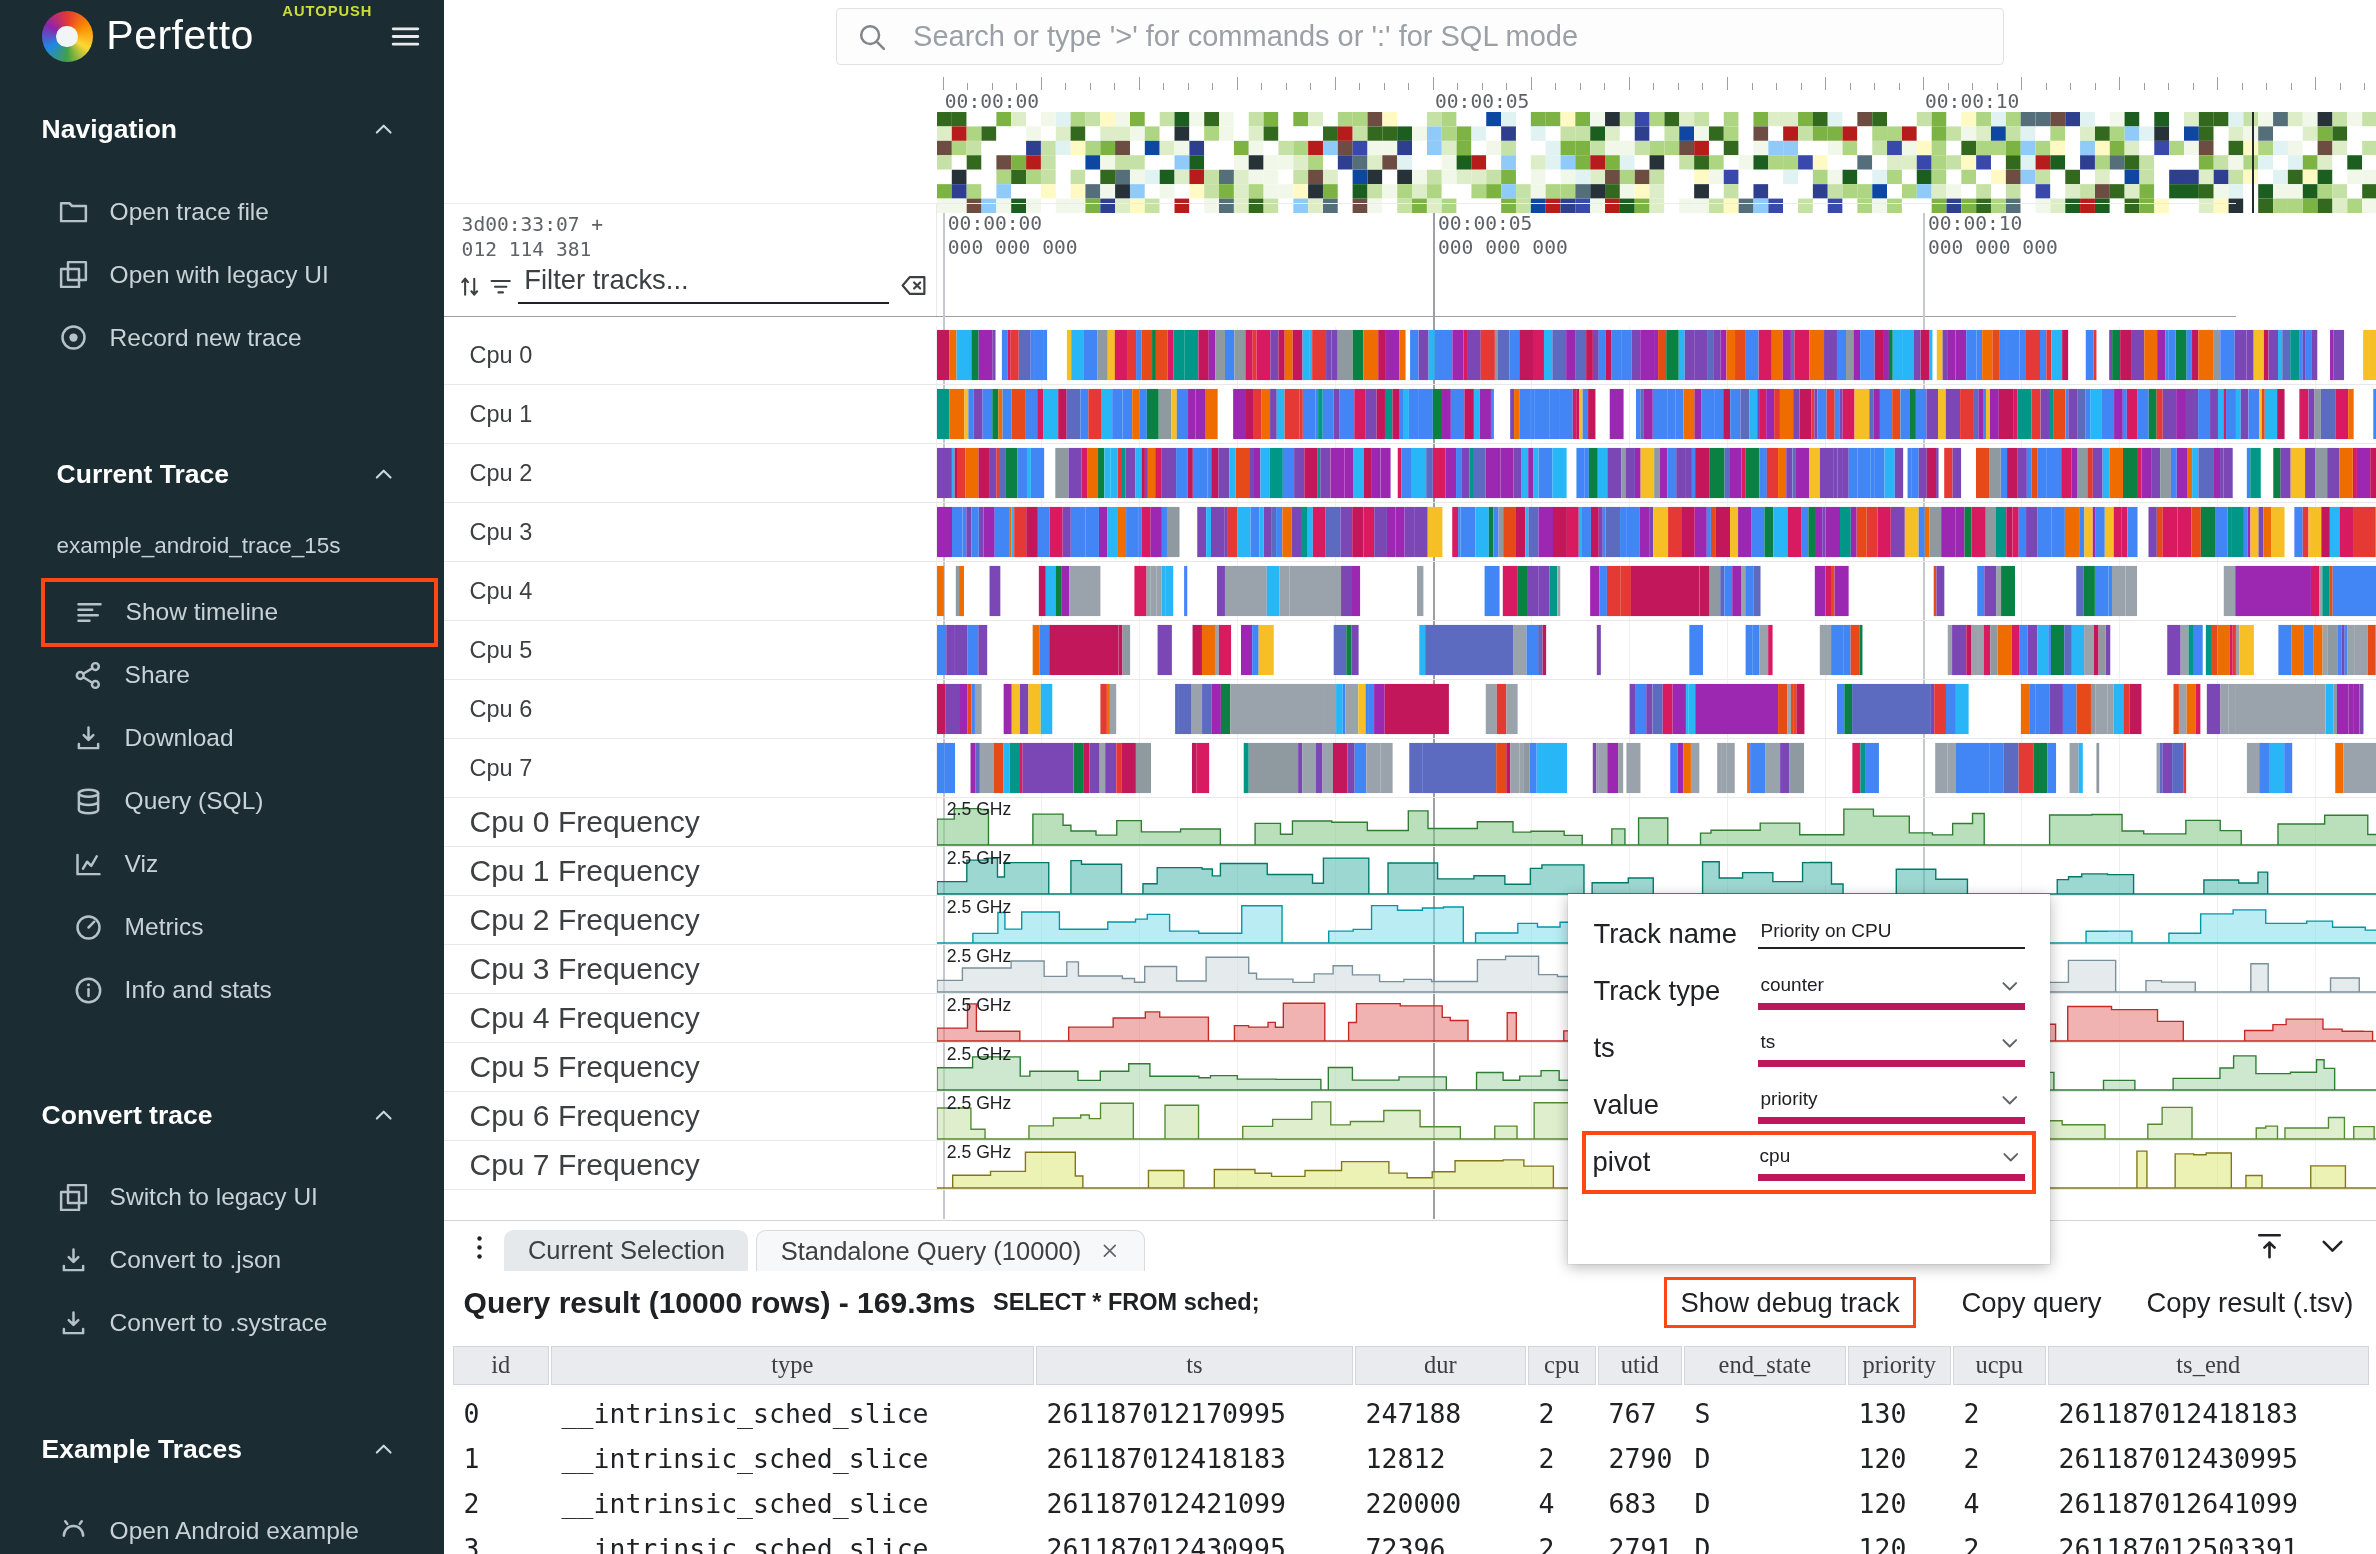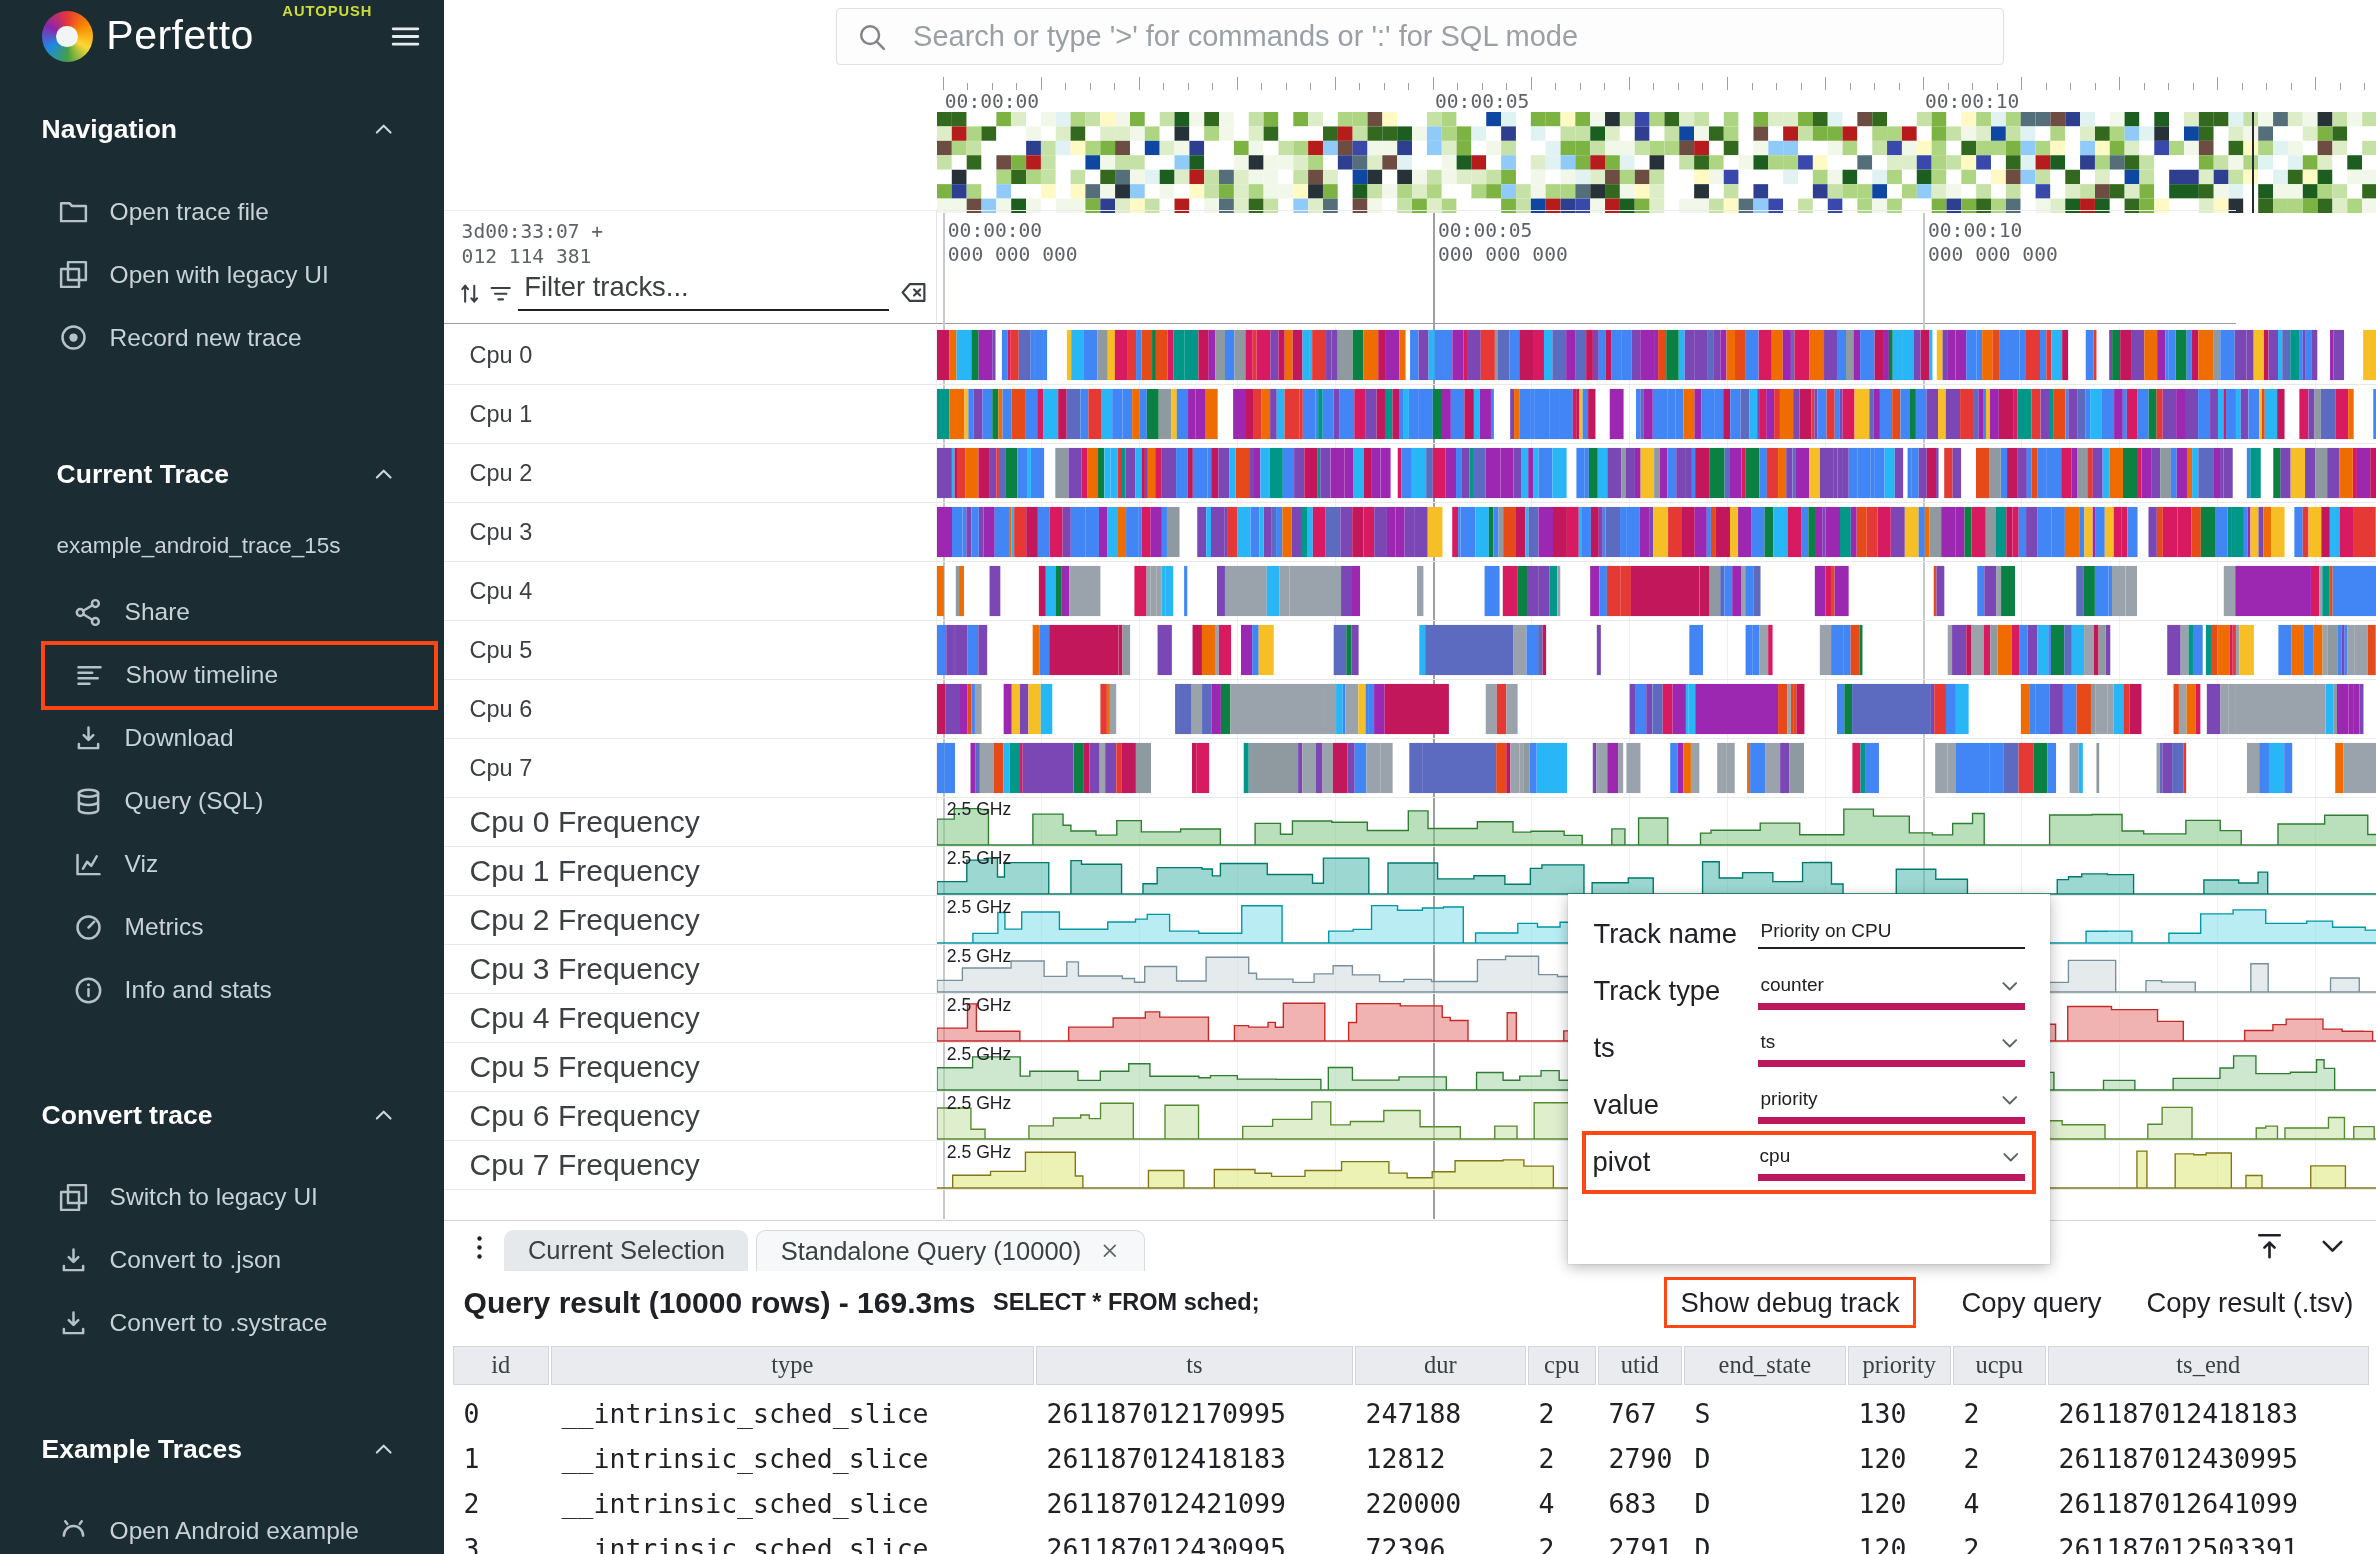--- a/index.html
+++ b/index.html
@@ -35,21 +35,21 @@
 
   
   #ticks { position:absolute; left:937px; top:74px; width:1440px; height:15.7px; }
   .tick { position:absolute; bottom:0; width:1px; background:#9aa0a6; }
   #overview { position:absolute; left:937px; top:90px; width:1440px; height:123px; }
   .ov-label { position:absolute; top:0; font-family:"DejaVu Sans Mono",monospace; font-size:19.6px; color:#5f6368; }
   #heatmap { position:absolute; left:0; top:21.6px; width:1440px; height:101px; }
   .ov-marker { position:absolute; left:1315px; top:21.6px; width:2px; height:101px; background:#23292e; }
 
   
-  #tl-header { position:absolute; left:444px; top:210px; width:1792px; height:114px; border-top:1px solid #ececec; border-bottom:1px solid #9e9e9e; background:transparent; }
+  #tl-header { position:absolute; left:444px; top:203px; width:1792px; height:114px; border-top:1px solid #ececec; border-bottom:1px solid #9e9e9e; background:transparent; }
   .tlh-left { position:absolute; left:0; top:0; width:493px; height:100%; border-right:1px solid #e8e8e8; background:#fff; }
   .offset { position:absolute; left:17.6px; top:7.8px; font-family:"DejaVu Sans Mono",monospace; font-size:19.6px; color:#5f6368; line-height:25.5px; }
   .filter-row { position:absolute; left:11.8px; bottom:11.8px; width:472px; display:flex; align-items:flex-end; }
   .f-icon { width:27.4px; height:27.4px; color:#3c4043; margin:0 3.9px 3.9px 0; flex:0 0 27.4px; }
   .filter-input { flex:1; font-size:27.4px; color:#3c4043; border-bottom:2px solid #202124; padding:0 5.9px 5.9px; }
   .clear-icon { width:29px; height:29px; color:#3c4043; margin:0 0 3.9px 9.8px; flex:0 0 29px; }
   .tlh-right { position:absolute; left:493px; top:0; right:0; height:100%; }
   .axis-lbl { position:absolute; top:7.8px; font-family:"DejaVu Sans Mono",monospace; font-size:19.6px; color:#5f6368; line-height:24.5px; }
 
   
@@ -162,38 +162,38 @@
         <div class="side-section" style="margin-top: 84px; margin-left: 15px;">
           <div class="side-sec-header" style="margin-bottom:15.7px">
         <span class="sec-title">Current Trace</span>
         <span class="icon sec-chevron">
               <svg viewBox="0 0 24 24" fill="none" stroke="currentColor" stroke-width="1.8" stroke-linecap="round" stroke-linejoin="round">
                 <path d="M6 14.5l6-6 6 6"></path>
               </svg>
             </span>
           </div>
           <div class="trace-name">example_android_trace_15s</div>
+          <div class="side-item hl-item">
+          <span class="icon side-icon">
+              <svg viewBox="0 0 24 24" fill="none" stroke="currentColor" stroke-width="1.8" stroke-linecap="round" stroke-linejoin="round">
+                <path d="M4 6h16M4 10h10M4 14h14M4 18h8"></path>
+              </svg>
+            </span>
+            <span class="side-label">Show timeline</span>
+          </div>
           <div class="side-item">
           <span class="icon side-icon">
               <svg viewBox="0 0 24 24" fill="none" stroke="currentColor" stroke-width="1.8" stroke-linecap="round" stroke-linejoin="round">
                 <circle cx="6" cy="12" r="2.5"></circle>
                 <circle cx="17" cy="5.5" r="2.5"></circle>
                 <circle cx="17" cy="18.5" r="2.5"></circle>
                 <path d="M8.2 10.7l6.6-4M8.2 13.3l6.6 4"></path>
               </svg>
             </span>
             <span class="side-label">Share</span>
-          </div>
-          <div class="side-item hl-item">
-          <span class="icon side-icon">
-              <svg viewBox="0 0 24 24" fill="none" stroke="currentColor" stroke-width="1.8" stroke-linecap="round" stroke-linejoin="round">
-                <path d="M4 6h16M4 10h10M4 14h14M4 18h8"></path>
-              </svg>
-            </span>
-            <span class="side-label">Show timeline</span>
           </div>
           <div class="side-item">
           <span class="icon side-icon">
               <svg viewBox="0 0 24 24" fill="none" stroke="currentColor" stroke-width="1.8" stroke-linecap="round" stroke-linejoin="round">
                 <path d="M12 4v9M8.5 9.5L12 13l3.5-3.5M5 16v3h14v-3"></path>
               </svg>
             </span>
             <span class="side-label">Download</span>
           </div>
           <div class="side-item">

